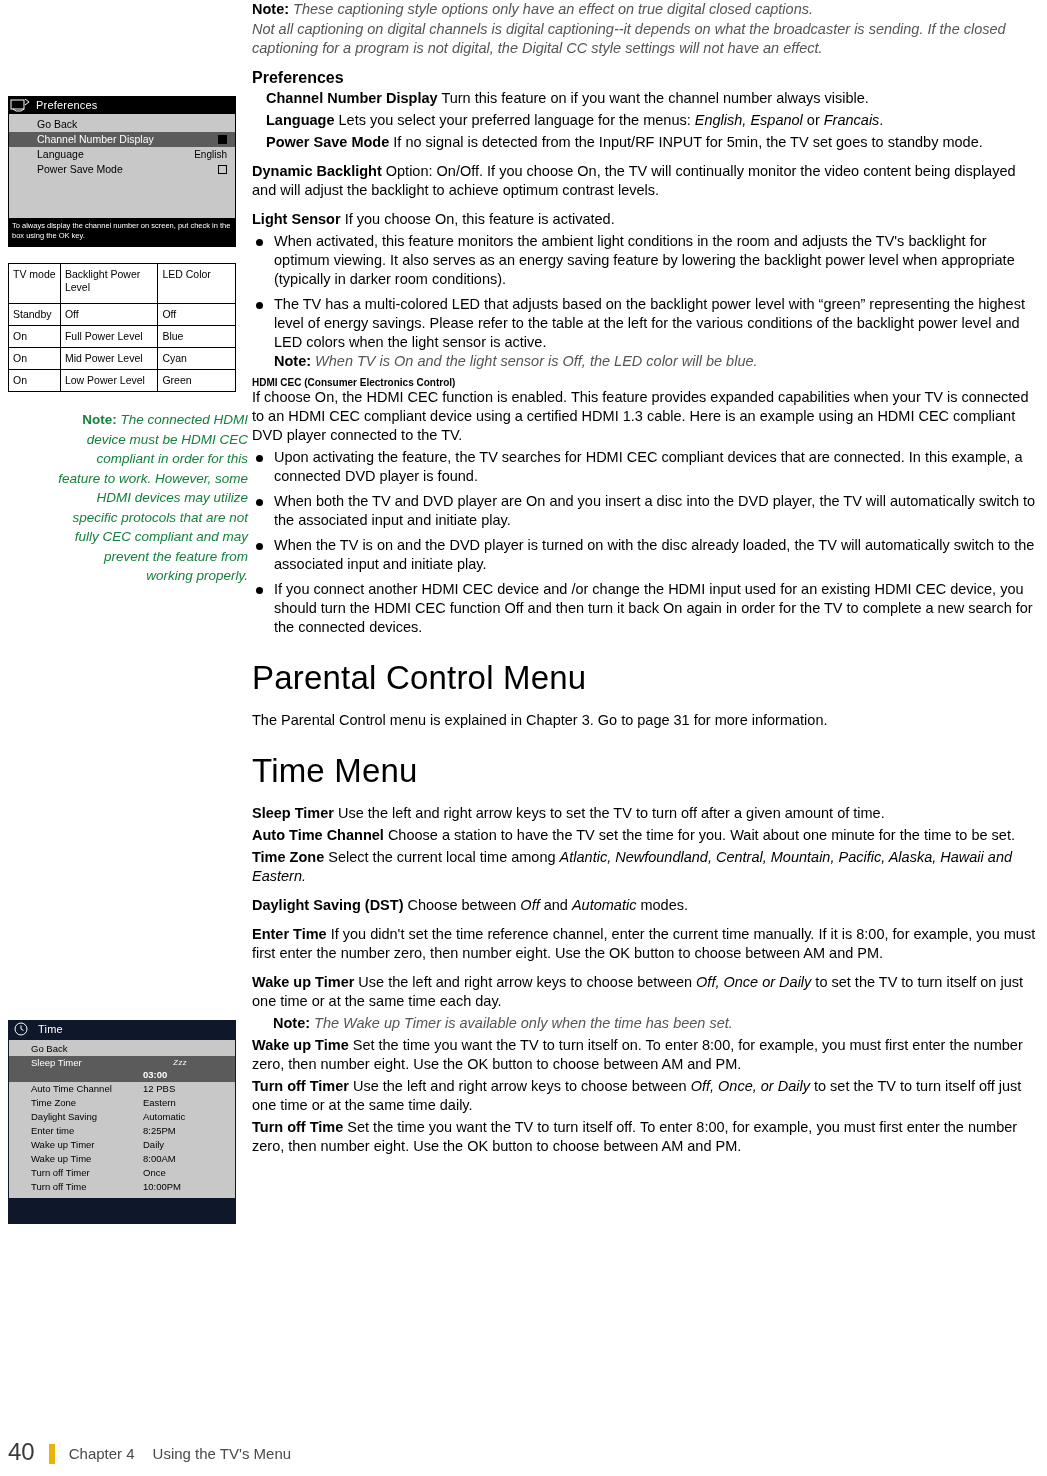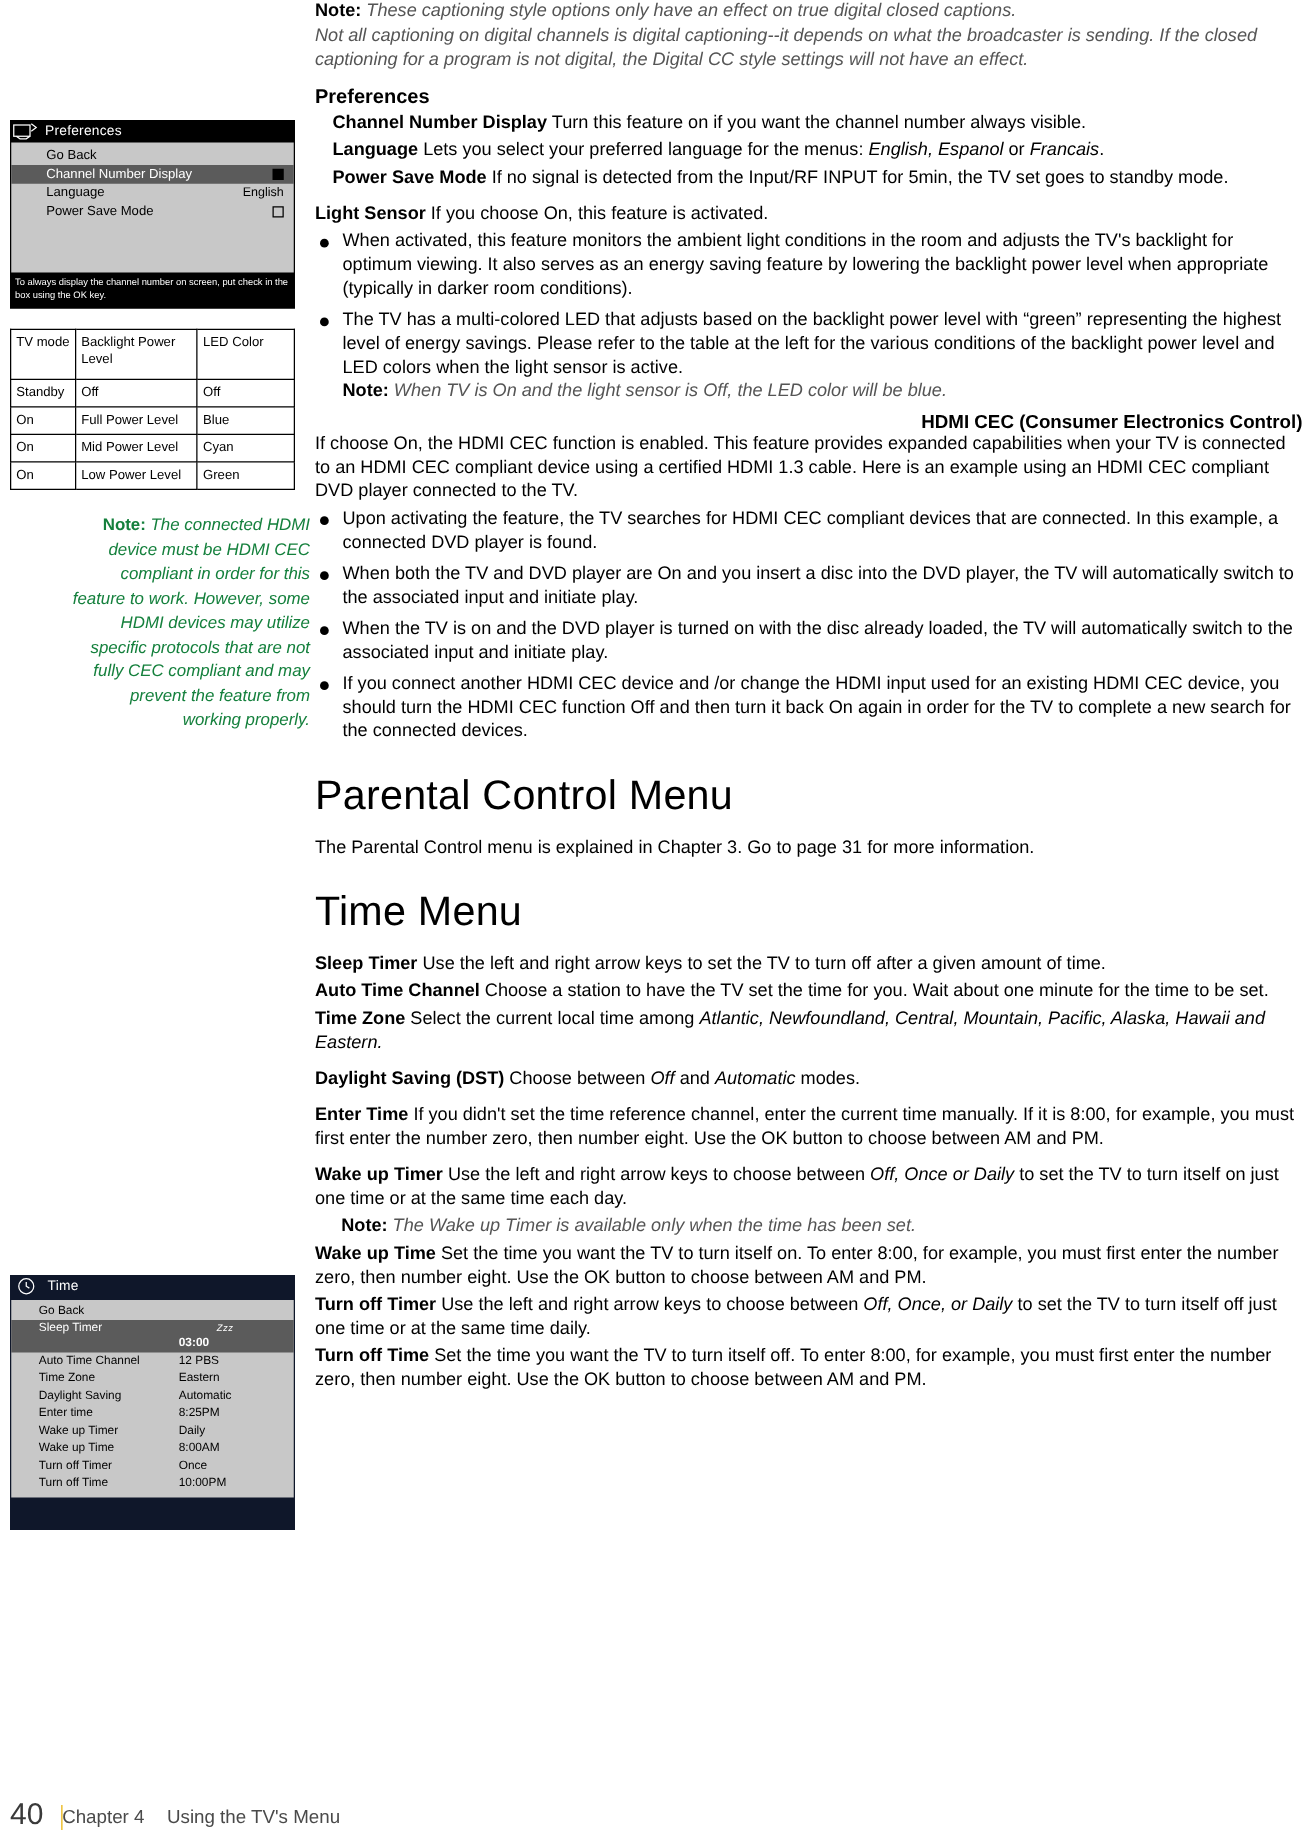--- a/index.html
+++ b/index.html
@@ -153,21 +153,21 @@
   
   .right-col {
     position: absolute;
     left: 252px;
     top: 0px;
     width: 790px;
   }
   .p { font-size: 14.5px; line-height: 19px; margin: 0 0 3px 0; }
   .it { font-style: italic; }
   .bd { font-weight: bold; }
-  .hdr-bold { font-weight: bold; font-size: 15px; text-align: right; }
+  .hdr-bold { font-weight: bold; font-size: 10px; }
 
   .para-intro { font-size: 14.5px; line-height: 19.5px; margin-bottom: 10px; }
   .para-intro .nt { font-weight: bold; font-style: normal; }
   .grayit { font-style: italic; color: #555; }
 
   .sec-title { font-weight: bold; font-size: 16px; margin: 4px 0 2px 0; }
   .indent1 { margin-left: 14px; }
 
   ul.bl { list-style: none; margin: 2px 0 4px 0; padding: 0; }
   ul.bl li {
@@ -204,21 +204,22 @@
     align-items: flex-end;
     text-align: right;
   }
   .pg-num {
     font-size: 24px;
     color: #3a3a3a;
     margin-right: 14px;
     line-height: 24px;
   }
   .footer-bar {
-    border-left: 1px solid #eab308;
+    border-left: 6px solid #eab308;
+    padding-left: 14px;
     font-size: 15px;
     color: #4a4a4a;
     line-height: 20px;
   }
   .footer-bar .ch { margin-right: 18px; }
 </style>
 </head>
 <body>
 
 <div class="page">
@@ -358,20 +359,23 @@
     <div class="p indent1">
       <span class="bd">Channel Number Display</span><span>  Turn this feature on if you want the channel number always visible.</span>
     </div>
     <div class="p indent1">
       <span class="bd">Language</span><span>   Lets you select your preferred language for the menus: </span><span class="it">English, Espanol</span><span> or </span><span class="it">Francais</span><span>.</span>
     </div>
     <div class="p indent1 blk">
       <span class="bd">Power Save Mode</span><span>   If no signal is detected from the Input/RF INPUT for 5min, the TV set goes to standby mode.</span>
     </div>
 
+    <div class="p blk">
+      <span class="bd">Dynamic Backlight</span><span>   Option: On/Off. If you choose On, the TV will continually monitor the video content being displayed and will adjust the backlight to achieve optimum contrast levels.</span>
+    </div>
 
     <div class="p">
       <span class="bd">Light Sensor</span><span>  If you choose On, this feature is activated.</span>
     </div>
     <ul class="bl">
       <li><span>When activated, this feature monitors the ambient light conditions in the room and adjusts the TV's backlight for optimum viewing. It also serves as an energy saving feature by lowering the backlight power level when appropriate (typically in darker room conditions).</span></li>
       <li><span>The TV has a multi-colored LED that adjusts based on the backlight power level with “green” representing the highest level of energy savings. Please refer to the table at the left for the various conditions of the backlight power level and LED colors when the light sensor is active.</span><br>
         <span class="bd">Note:</span><span class="grayit"> When TV is On and the light sensor is Off, the LED color will be blue.</span>
       </li>
     </ul>

